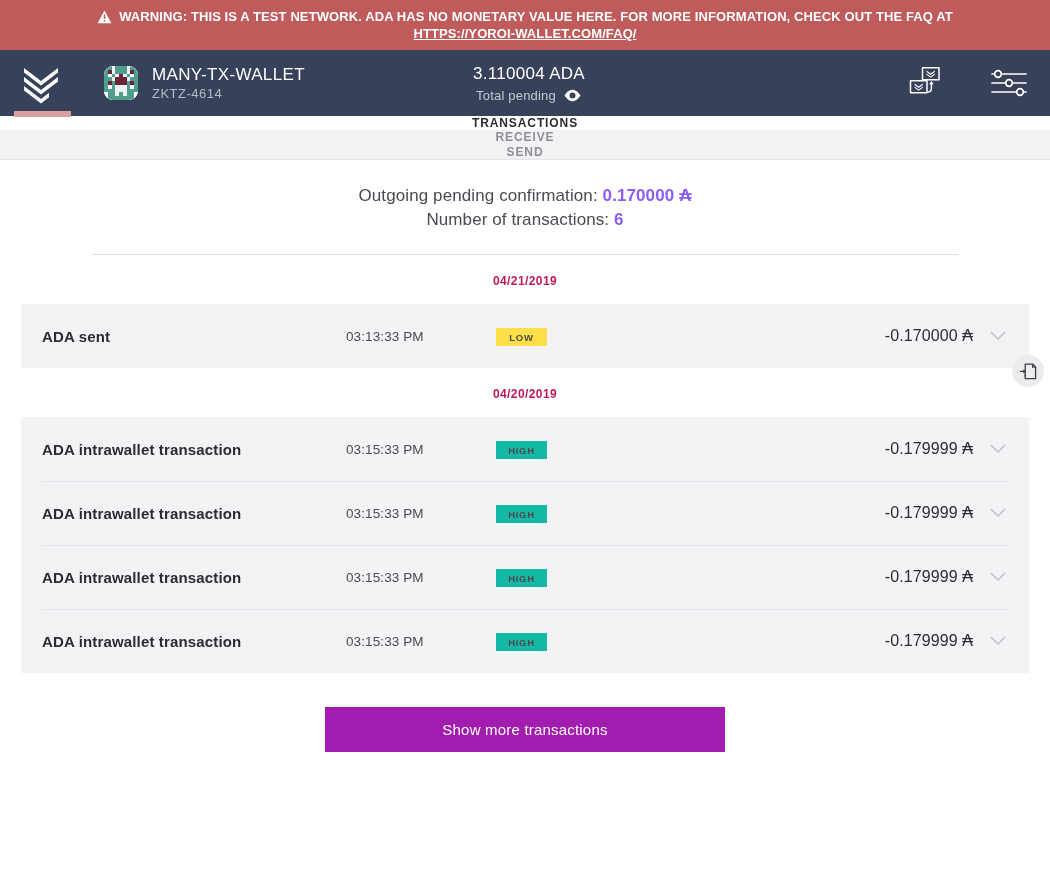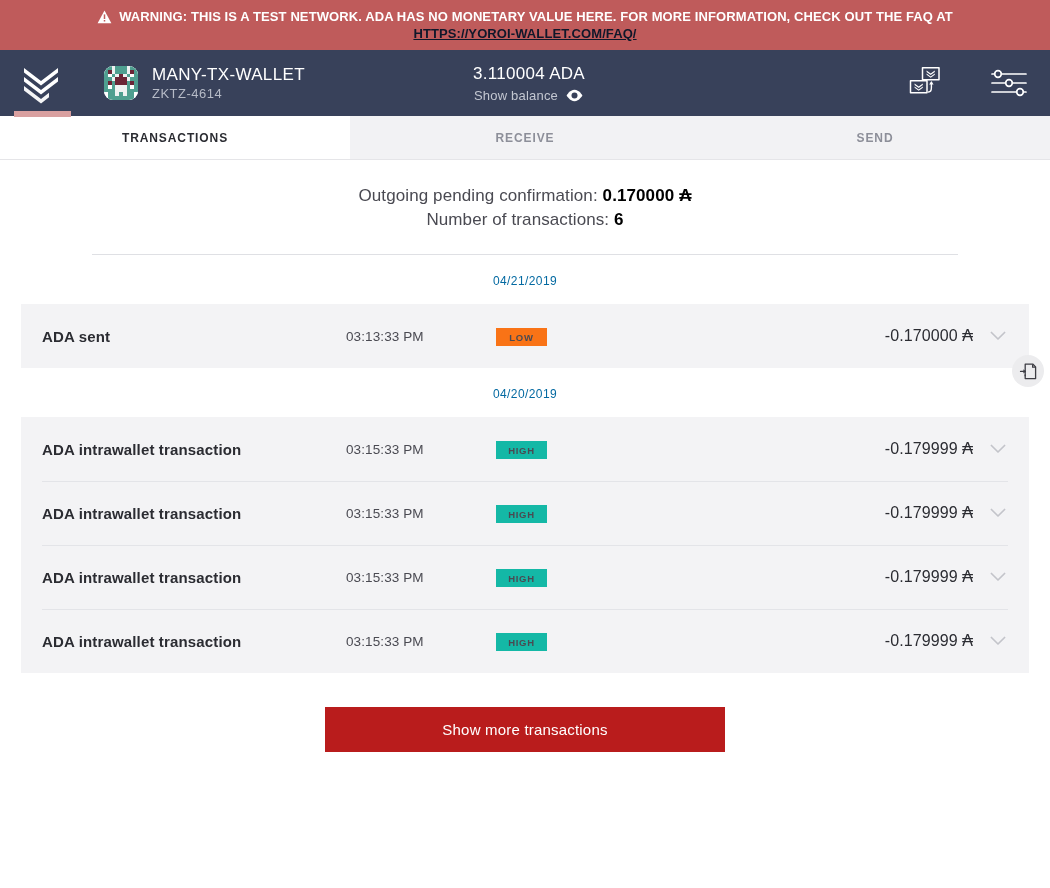--- a/index.html
+++ b/index.html
@@ -24,21 +24,21 @@
     justify-content: center;
     text-align: right;
     font-size: 13px;
     font-weight: bold;
     letter-spacing: 0.1px;
     line-height: 17px;
   }
   .warning-line1 { display: flex; align-items: center; gap: 7px; }
   .warn-icon { display: inline-flex; align-items: center; }
   .warning-link {
-    color: #0f172a;
+    color: #ffffff;
     text-decoration: underline;
     font-weight: bold;
     font-size: 13px;
     cursor: pointer;
   }
 
   
   .topbar {
     width: 1050px;
     height: 66px;
@@ -135,20 +135,21 @@
     background: none; border: none;
   }
 
   
   .tabs {
     width: 1050px;
     height: 44px;
     display: flex;
     background: #f2f2f4;
     border-bottom: 1px solid #e5e5e8;
+    flex-direction: column;
   }
   .tab {
     flex: 1 1 0;
     display: flex;
     align-items: center;
     justify-content: center;
     font-size: 12px;
     font-weight: bold;
     letter-spacing: 0.9px;
     color: #8d8f99;
@@ -170,21 +171,21 @@
     position: relative;
     padding-top: 24px;
   }
   .summary {
     text-align: center;
     color: #4a4a52;
     font-size: 17px;
     line-height: 24px;
     letter-spacing: 0.1px;
   }
-  .summary b { color: #000000; font-weight: bold; text-align: center; }
+  .summary b { color: #8b5cf6; font-weight: bold; text-align: center; }
   .summary-divider {
     width: 866px;
     height: 1px;
     background: #dfe0e4;
     margin: 22px auto 0 auto;
   }
   .export-btn {
     position: absolute;
     top: 195px;
     right: 6px;
@@ -198,22 +199,22 @@
     justify-content: center;
     cursor: pointer;
   }
 
   
   .tx-groups { margin-top: 0; }
   .tx-group { margin-top: 0; }
   .group-date {
     text-align: center;
     font-size: 12px;
-    font-weight: normal;
-    color: #0369a1;
+    font-weight: bold;
+    color: #be185d;
     letter-spacing: 0.4px;
     padding: 19px 0 16px 0;
     background: #ffffff;
   }
   .group-panel {
     width: 1008px;
     margin: 0 auto;
     background: #f3f3f5;
   }
   .tx-row {
@@ -250,21 +251,21 @@
   .tx-badge {
     display: inline-block;
     min-width: 51px;
     text-align: center;
     padding: 4px 9px 3px 9px;
     font-size: 9.5px;
     font-weight: bold;
     letter-spacing: 0.7px;
     color: #4a4a52;
   }
-  .tx-badge.low  { background: #f97316; }
+  .tx-badge.low  { background: #fde047; }
   .tx-badge.high { background: #14b8a6; }
   .tx-amount {
     margin-left: auto;
     font-size: 16px;
     color: #2b2c32;
     letter-spacing: 0.1px;
     text-align: right;
     padding-right: 36px;
   }
   .tx-chevron {
@@ -279,21 +280,21 @@
 
   
   .show-more-wrap {
     display: flex;
     justify-content: center;
     margin-top: 34px;
   }
   .show-more-btn {
     width: 400px;
     height: 45px;
-    background: #b91c1c;
+    background: #a21caf;
     color: #ffffff;
     font-size: 15px;
     font-family: inherit;
     letter-spacing: 0.2px;
     border: none;
     cursor: pointer;
   }
 </style>
 </head>
 <body>
@@ -375,21 +376,21 @@
     </svg>
     <div class="wallet-text">
       <div class="wallet-name">MANY-TX-WALLET</div>
       <div class="wallet-plate">ZKTZ-4614</div>
     </div>
   </div>
 
   <div class="balance-block">
     <div class="balance-amount">3.110004 ADA</div>
     <div class="balance-label-row">
-      <span class="balance-label">Show balance</span>
+      <span class="balance-label">Total pending</span>
       <span style="display:inline-flex;cursor:pointer;">
         <svg width="19" height="13" viewBox="0 0 19 13" aria-hidden="true">
           <path d="M9.5 0.8 C4.8 0.8 1.6 6.5 1.6 6.5 C1.6 6.5 4.8 12.2 9.5 12.2 C14.2 12.2 17.4 6.5 17.4 6.5 C17.4 6.5 14.2 0.8 9.5 0.8 Z" fill="#ffffff"></path>
           <circle cx="9.5" cy="6.5" r="3" fill="#38415a"></circle>
         </svg>
       </span>
     </div>
   </div>
 
   <div class="topbar-actions">

